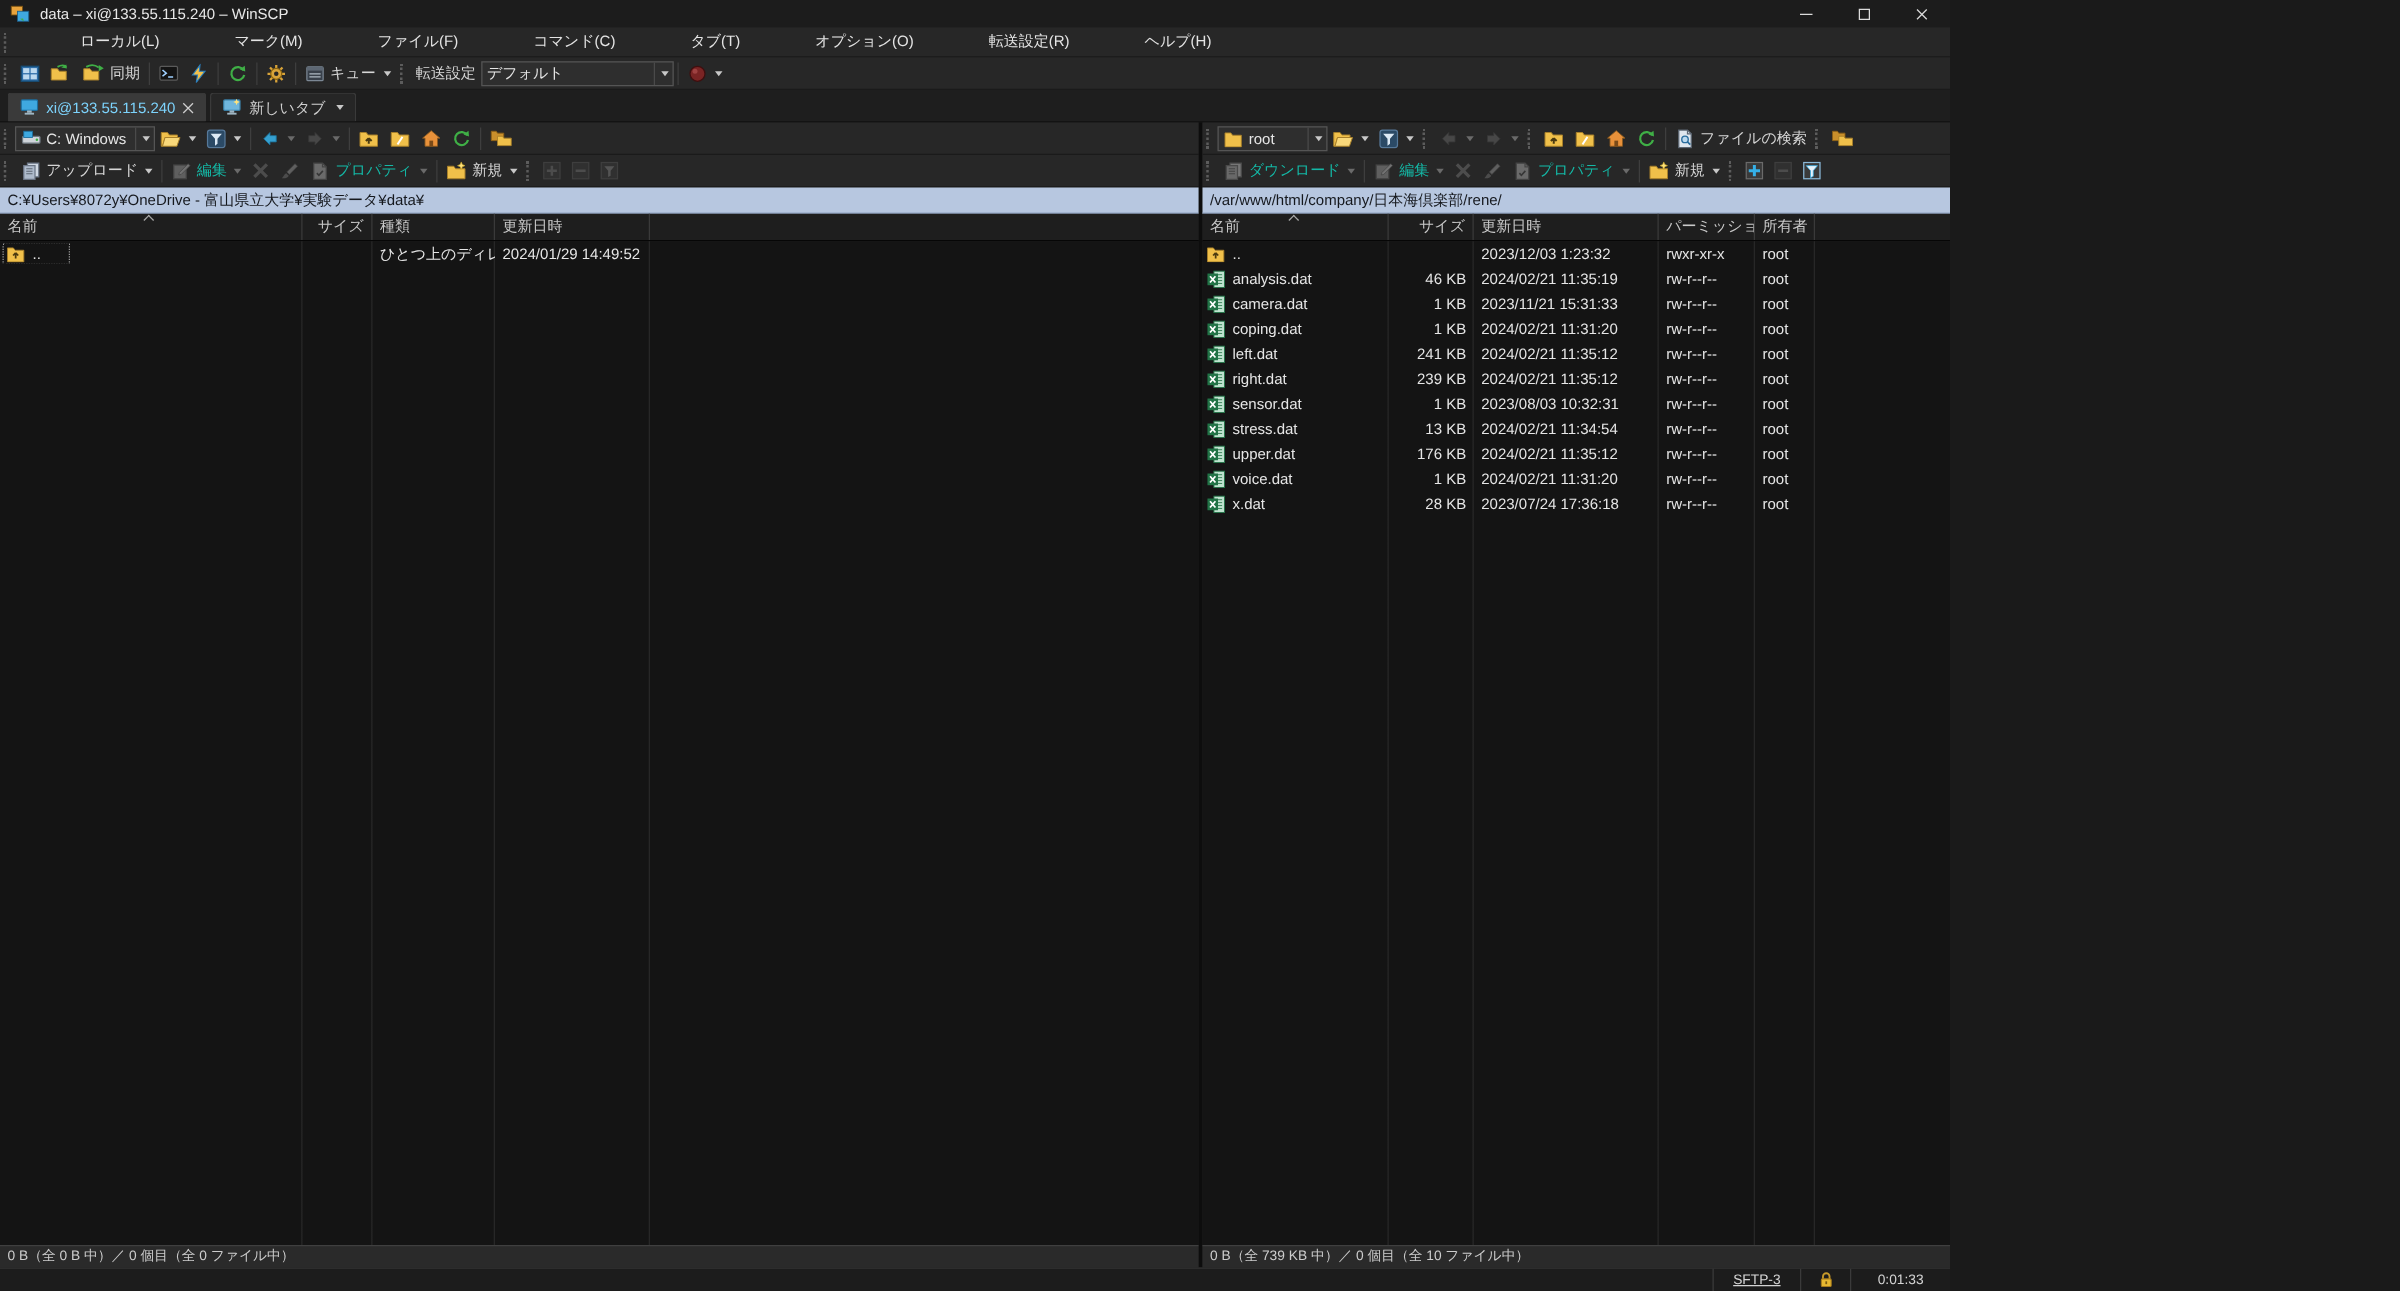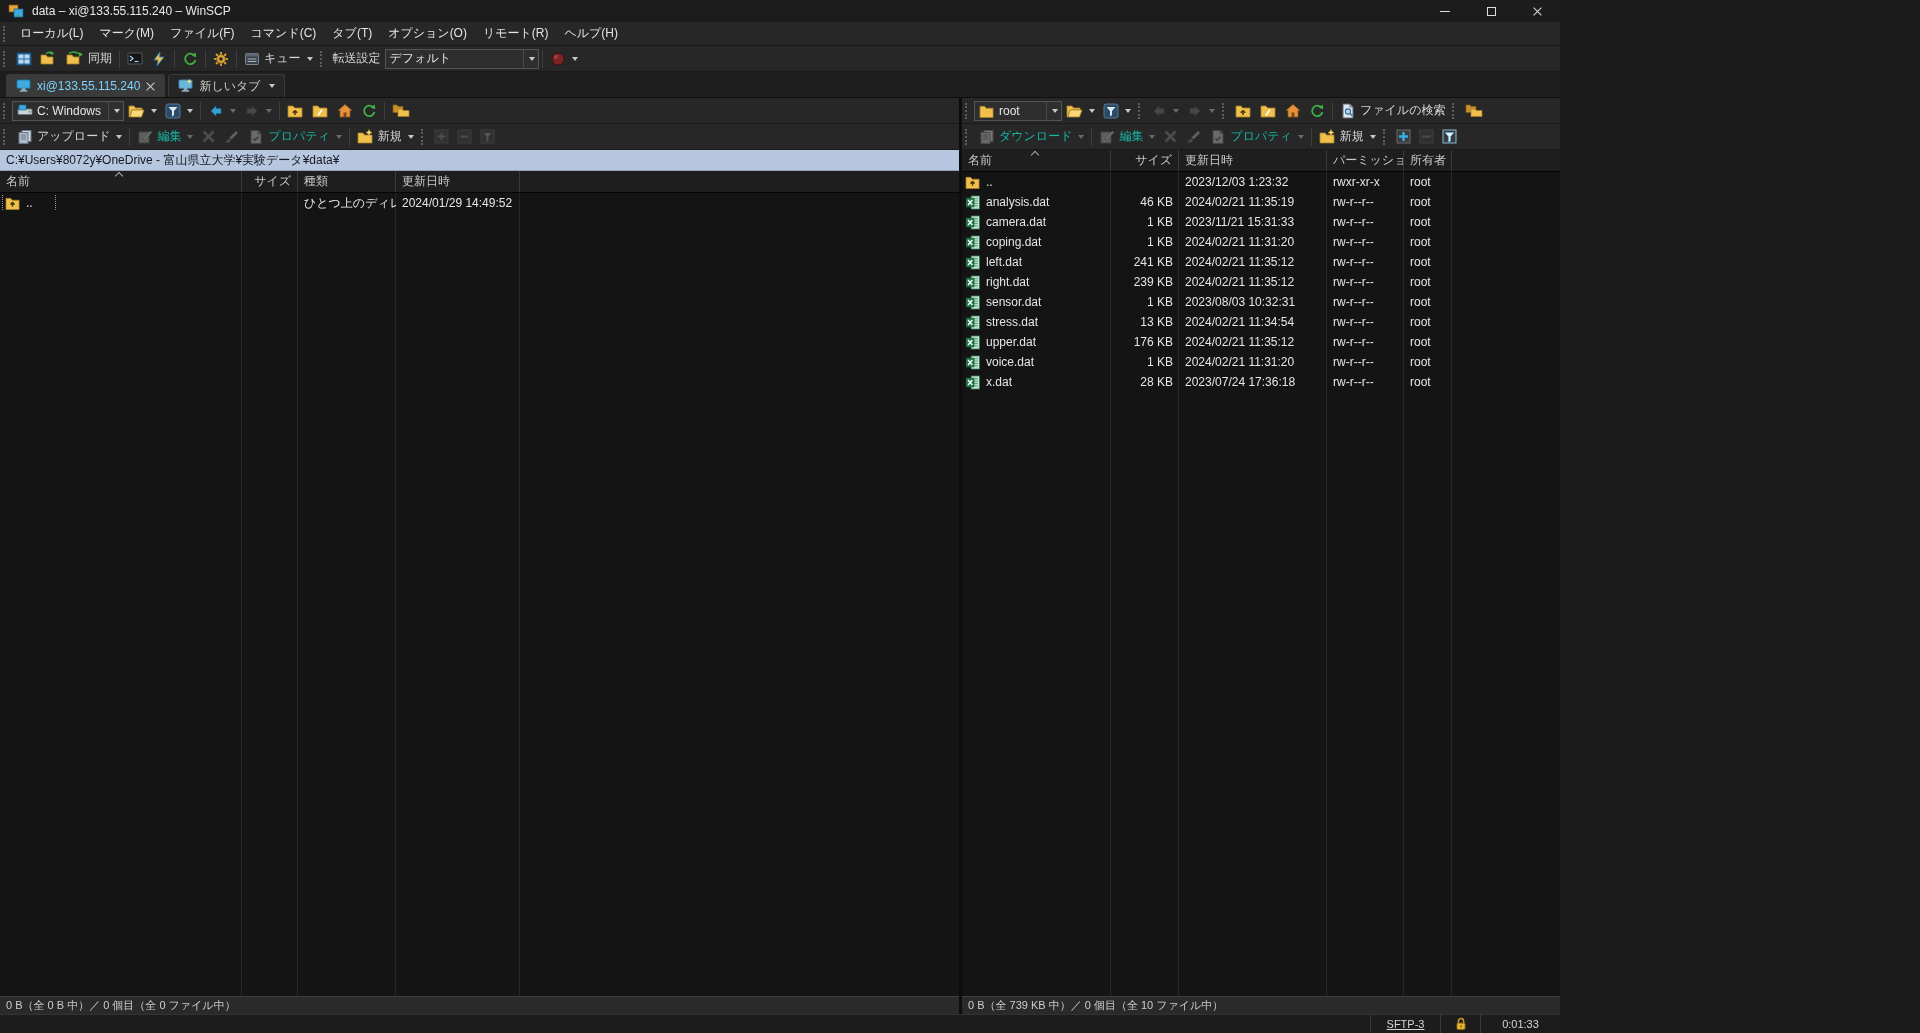--- a/index.html
+++ b/index.html
@@ -16,21 +16,21 @@
   .wctl .bar { width:10px; height:1px; background:#dcdcdc; }
   .wctl .box { width:9px; height:9px; border:1px solid #dcdcdc; }
   .wctl .xwrap { position:relative; width:11px; height:11px; }
   .wctl .xwrap i { position:absolute; left:0; top:5px; width:11px; height:1px; background:#dcdcdc; }
   .wctl .xwrap i:first-child { transform:rotate(45deg); }
   .wctl .xwrap i:last-child  { transform:rotate(-45deg); }
 
   
   .menubar { height:24px; background:#272727; display:flex; align-items:center; border-bottom:1px solid #1a1a1a; }
   .grip { width:5px; height:16px; border-left:2px dotted #5c5c5c; margin:0 4px 0 3px; flex:none; }
-  .menu-item { padding:0 8px; line-height:23px; color:#e4e4e4; }
+  .menu-item { padding:0 8px; line-height:23px; color:#e4e4e4;margin-left:44px; }
 
   
   .toolbar { height:26px; background:#272727; display:flex; align-items:center; border-bottom:1px solid #1a1a1a; }
   .tbtn { display:flex; align-items:center; gap:4px; padding:0 4px; height:22px; color:#d6d6d6; }
   .tbtn.disabled { color:#14b8a6; }
   .tbtn.disabled svg { filter:grayscale(1) opacity(.45); }
   .sep { width:1px; height:18px; background:#3e3e3e; margin:0 3px; flex:none; }
   .dd { width:0; height:0; border-left:3px solid transparent; border-right:3px solid transparent;
         border-top:4px solid #c8c8c8; margin-left:2px; }
   .disabled .dd, .dd.dim { border-top-color:#6a6a6a; }
@@ -127,21 +127,21 @@
   <div class="menubar">
     <span class="grip"></span>
     <span style="display:flex">
 
     <span class="menu-item">ローカル(L)</span>
         <span class="menu-item">マーク(M)</span>
         <span class="menu-item">ファイル(F)</span>
         <span class="menu-item">コマンド(C)</span>
         <span class="menu-item">タブ(T)</span>
         <span class="menu-item">オプション(O)</span>
-        <span class="menu-item">リモート(R)</span>
+        <span class="menu-item">転送設定(R)</span>
         <span class="menu-item">ヘルプ(H)</span>
       </span>
   </div>
 
   <div class="toolbar">
     <span class="grip"></span>
     <span class="tbtn">
         <span class="ic">
       <svg width="16" height="16" viewBox="0 0 16 16">
             <rect x="1" y="2" width="14" height="12" fill="#2d6da8" stroke="#174e77"></rect>
@@ -685,20 +685,21 @@
         <span class="tbtn">
             <span class="ic">
           <svg width="15" height="15" viewBox="0 0 15 15">
                 <rect x="1" y="1" width="13" height="13" fill="#3a3a3a" stroke="#8ab8d8"></rect>
                 <path d="M3 3.5h9l-3.4 4v4.5l-2.2 1.2V7.5z" fill="#e8f2fa" stroke="#35b0e8" stroke-width="0.6"></path>
               </svg>
         </span>
           </span>
       </div>
 
+      <div class="pathbar">/var/www/html/company/日本海倶楽部/rene/</div>
 
       <div class="fheader cols-right">
         <span class="hcell">
           <span>名前</span>
           <span class="sort-caret" style="left:70px"></span>
         </span>
         <span class="hcell num">サイズ</span>
         <span class="hcell">更新日時</span>
         <span class="hcell">パーミッション</span>
         <span class="hcell">所有者</span>

